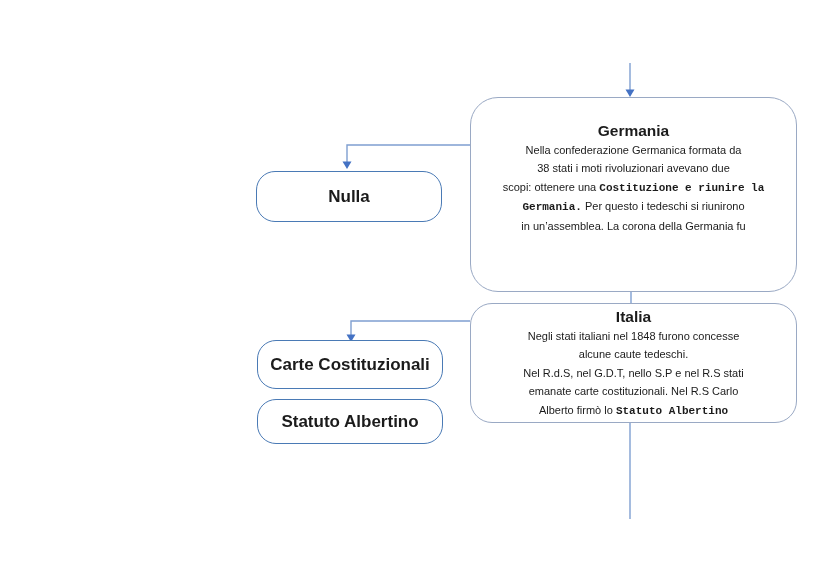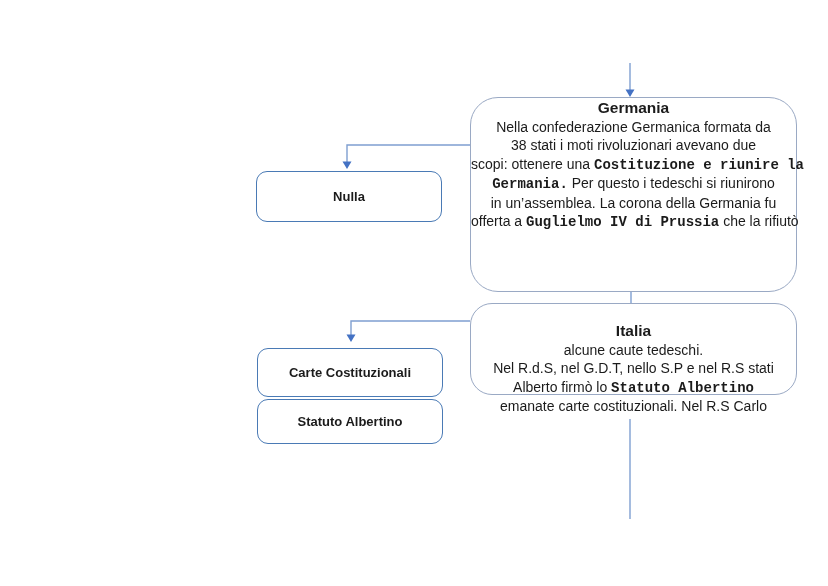--- a/index.html
+++ b/index.html
@@ -33,49 +33,49 @@
     position: absolute;
     background: #ffffff;
     box-sizing: border-box;
     text-align: center;
   }
   .box.large {
     border: 1.4px solid var(--large-box-border, #9aa9c4);
   }
   .box.small {
     border: 1.5px solid var(--small-box-border, #4a7ab5);
-    border-radius: 11px;
+    border-radius: 19px;
     display: flex;
     align-items: center;
     justify-content: center;
     font-weight: bold;
-    font-size: 13px;
+    font-size: 17px;
   }
   .box-germania {
     left: 470px; top: 97px;
     width: 327px; height: 195px;
     border-radius: 28px;
-    padding-top: 0;
+    padding-top: 23px;
   }
   .box-italia {
     left: 470px; top: 303px;
-    width: 327px; height: 92px;
+    width: 327px; height: 120px;
     border-radius: 22px;
-    padding-top: 17px;
+    padding-top: 3px;
   }
   .box-nulla   { left: 256px; top: 171px; width: 186px; height: 51px; }
-  .box-carte   { left: 257px; top: 348px; width: 186px; height: 49px; }
+  .box-carte   { left: 257px; top: 340px; width: 186px; height: 49px; }
   .box-statuto { left: 257px; top: 399px; width: 186px; height: 45px; }
   .box-title {
     font-weight: bold;
     font-size: 15.5px;
     line-height: 20px;
   }
   .box-body {
-    font-size: 14px;
+    font-size: 11px;
     line-height: 18.4px;
     white-space: nowrap;
   }
   .box-body .b { font-weight: bold; font-family: Liberation Mono, monospace; }
 </style>
 </head>
 <body>
 
 <div class="canvas">
 
@@ -96,31 +96,31 @@
   </svg>
 
   <div class="box large box-germania">
     <div class="box-title">Germania</div>
     <div class="box-body">
         <div><span>Nella confederazione Germanica formata da</span></div>
         <div><span>38 stati i moti rivoluzionari avevano due</span></div>
         <div><span>scopi: ottenere una </span><span class="b">Costituzione e riunire la</span></div>
         <div><span class="b">Germania.</span><span> Per questo i tedeschi si riunirono</span></div>
         <div><span>in un’assemblea. La corona della Germania fu</span></div>
-        <div><span>offerta a </span><span class="b">Guglielmo IV di Prussia</span><span> che la rifiutò</span></div>
       </div>
   </div>
 
   <div class="box large box-italia">
     <div class="box-title">Italia</div>
     <div class="box-body">
+        <div><span>Negli stati italiani nel 1848 furono concesse</span></div>
         <div><span>alcune caute tedeschi.</span></div>
         <div><span>Nel R.d.S, nel G.D.T, nello S.P e nel R.S stati</span></div>
+        <div><span>emanate carte costituzionali. Nel R.S Carlo</span></div>
         <div><span>Alberto firmò lo </span><span class="b">Statuto Albertino</span></div>
-        <div><span>emanate carte costituzionali. Nel R.S Carlo</span></div>
       </div>
   </div>
 
   <div class="box small box-nulla">
     <span>Nulla</span>
   </div>
 
   <div class="box small box-carte">
     <span>Carte Costituzionali</span>
   </div>

